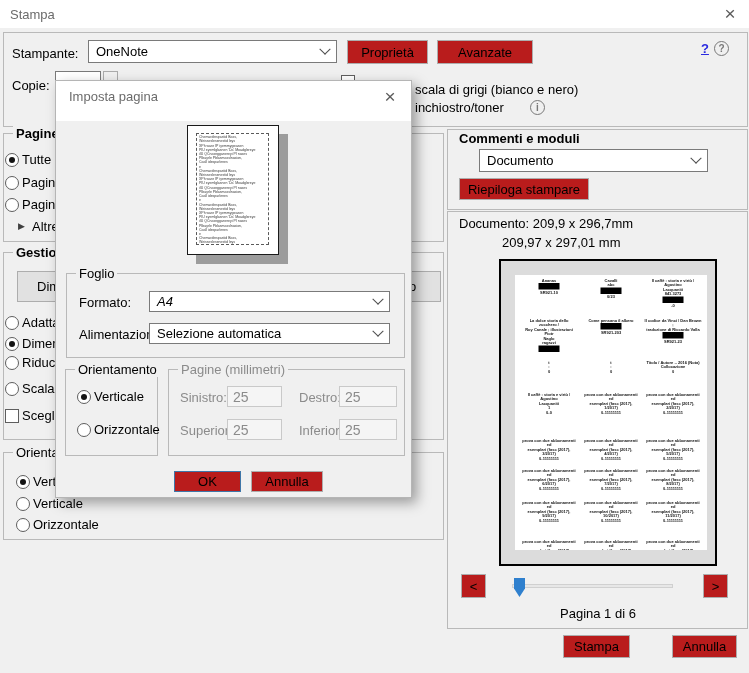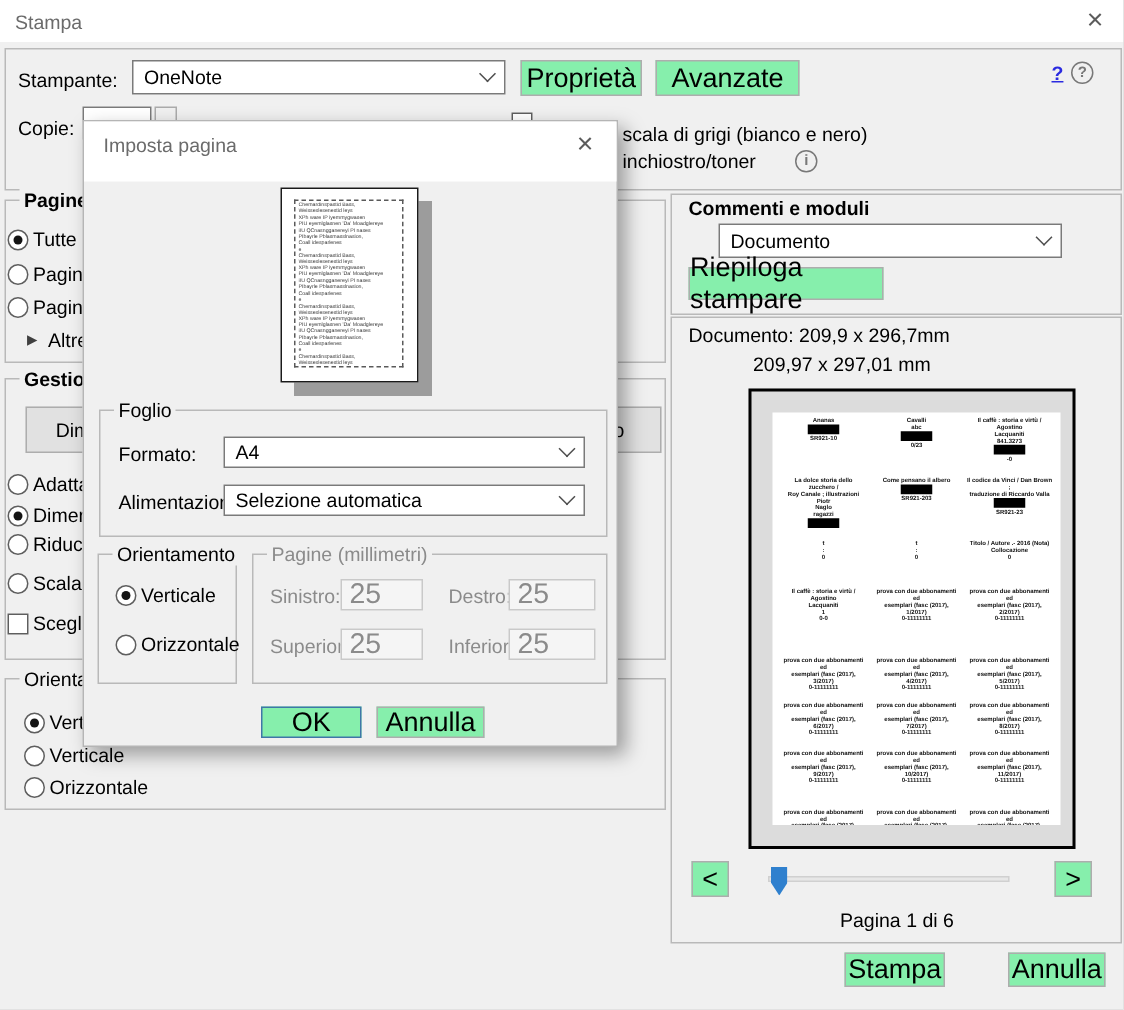--- a/index.html
+++ b/index.html
@@ -7,40 +7,40 @@
        font-family:"Liberation Sans","DejaVu Sans",sans-serif;font-size:13px;color:#000;
        overflow:hidden;}
   .abs{position:absolute;}
   .titlebar{position:absolute;left:0;top:0;width:100%;height:28px;background:#ffffff;}
   .wtitle{position:absolute;left:10px;top:7px;color:#6b6b6b;font-size:13px;}
   .xclose{position:absolute;top:4px;width:22px;height:20px;color:#5c5c5c;font-size:19px;
           line-height:20px;text-align:center;cursor:default;}
   .grp{position:absolute;border:1px solid #b9b9b9;}
   .lg{position:absolute;top:-8px;left:9px;background:#f0f0f0;padding:0 3px;white-space:nowrap;}
   .bold{font-weight:bold;}
-  .btn{position:absolute;background:#86efac;border:1px solid #adadad;display:flex;
-       align-items:center;justify-content:center;font-size:18px;box-sizing:border-box;}
+  .btn{position:absolute;background:#b91c1c;border:1px solid #adadad;display:flex;
+       align-items:center;justify-content:center;font-size:13px;box-sizing:border-box;}
   .btn.default{border-color:#3f76a8;}
   .drop{position:absolute;background:#fff;border:1px solid #7a7a7a;display:flex;
         align-items:center;padding:0 7px;box-sizing:border-box;white-space:nowrap;overflow:hidden;}
   .chev{margin-left:auto;width:7px;height:7px;border-right:1.6px solid #4d4d4d;
         border-bottom:1.6px solid #4d4d4d;transform:rotate(45deg) translate(-2px,-2px);flex:none;}
   .radio{position:absolute;width:12px;height:12px;border:1px solid #5e5e5e;border-radius:50%;
          background:#fff;box-sizing:content-box;}
   .radio.checked::after{content:"";display:block;width:6px;height:6px;border-radius:50%;
          background:#141414;margin:3px;}
   .checkbox{position:absolute;width:12px;height:12px;border:1px solid #5e5e5e;background:#fff;}
   .lbl{position:absolute;white-space:nowrap;}
   .gray{color:#8b8b8b;}
   .blue-link{color:#2a2ae0;text-decoration:underline;font-weight:bold;}
   .circle-ic{position:absolute;width:15px;height:15px;border:1.5px solid #787878;border-radius:50%;
          color:#787878;font-size:10px;font-weight:bold;display:flex;align-items:center;
          justify-content:center;box-sizing:border-box;}
   .minput{position:absolute;background:#f5f5f5;border:1px solid #c9c9c9;color:#8b8b8b;
-          font-size:19px;font-family:inherit;padding:0 5px;box-sizing:border-box;}
+          font-size:14px;font-family:inherit;padding:0 5px;box-sizing:border-box;}
   
   .pvgrid{width:384px;height:560px;transform:scale(.5);transform-origin:0 0;
           display:grid;grid-template-columns:1fr 1fr 1fr;
           grid-template-rows:80px 84px 64px 92px 60px 64px 78px 44px;
           font-size:8px;line-height:9px;font-weight:bold;color:#111;padding:4px 6px;box-sizing:border-box;}
   .card{padding:2px 5px;text-align:center;overflow:hidden;}
   .blk{width:42px;height:13px;background:#000;margin:1px auto;}
   
   .minitxt{width:144px;height:220px;transform:scale(.5);transform-origin:0 0;
            font-size:7px;line-height:8.4px;color:#3a3a3a;white-space:nowrap;overflow:hidden;}
@@ -319,21 +319,21 @@
             <div>e</div>
             <div>Chemardinspastid Bass,</div>
             <div>Weisseslesenestid leys</div>
           </div>
       </div>
     </div>
 
     <div class="grp" style="left:10px;top:192px;width:337px;height:83px;">
       <span class="lg">Foglio</span>
       <span class="lbl" style="left:12px;top:21px;">Formato:</span>
-      <div class="drop" style="left:82px;top:17px;width:241px;height:21px;">
+      <div class="drop" style="left:82px;top:17px;width:241px;height:21px;font-style:italic;">
         <span>A4</span>
         <span class="chev"></span>
       </div>
       <span class="lbl" style="left:12px;top:53px;">Alimentazione:</span>
       <div class="drop" style="left:82px;top:49px;width:241px;height:21px;">
         <span>Selezione automatica</span>
         <span class="chev"></span>
       </div>
     </div>
 

